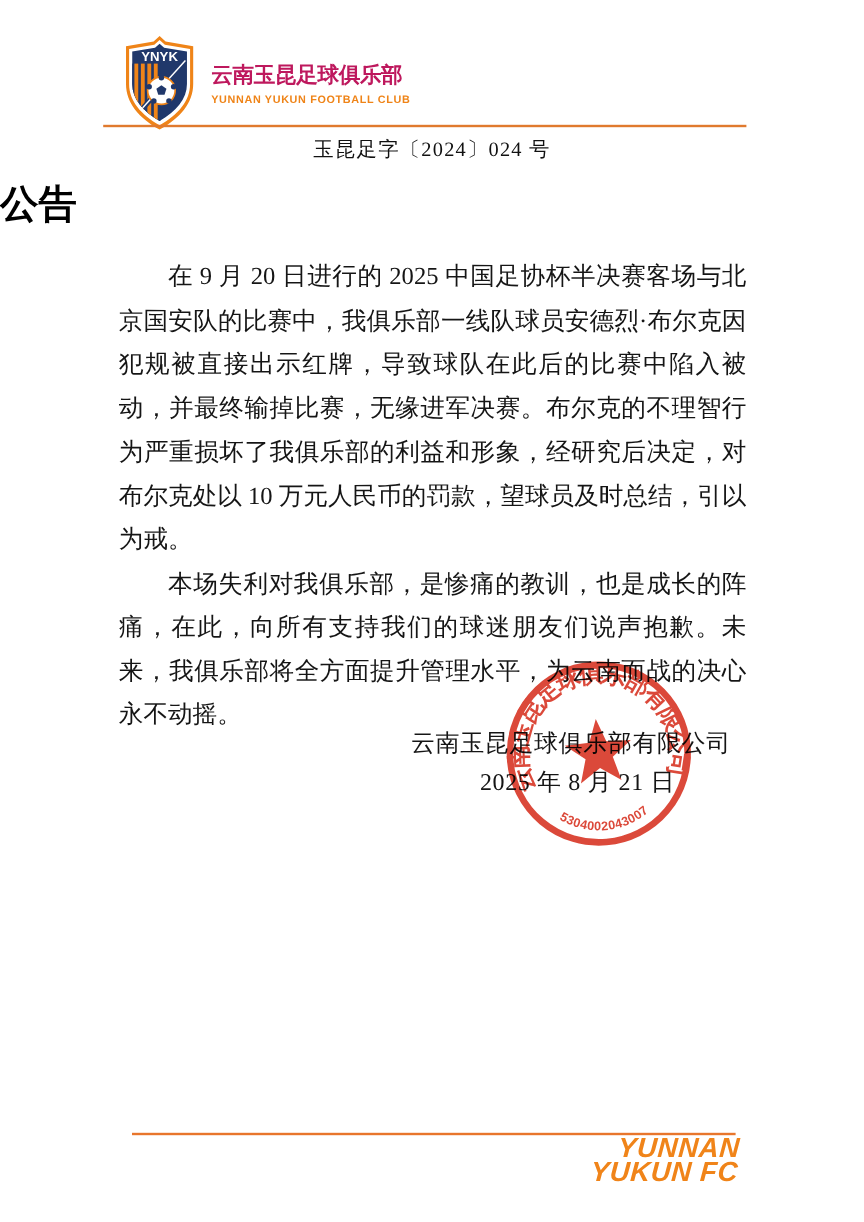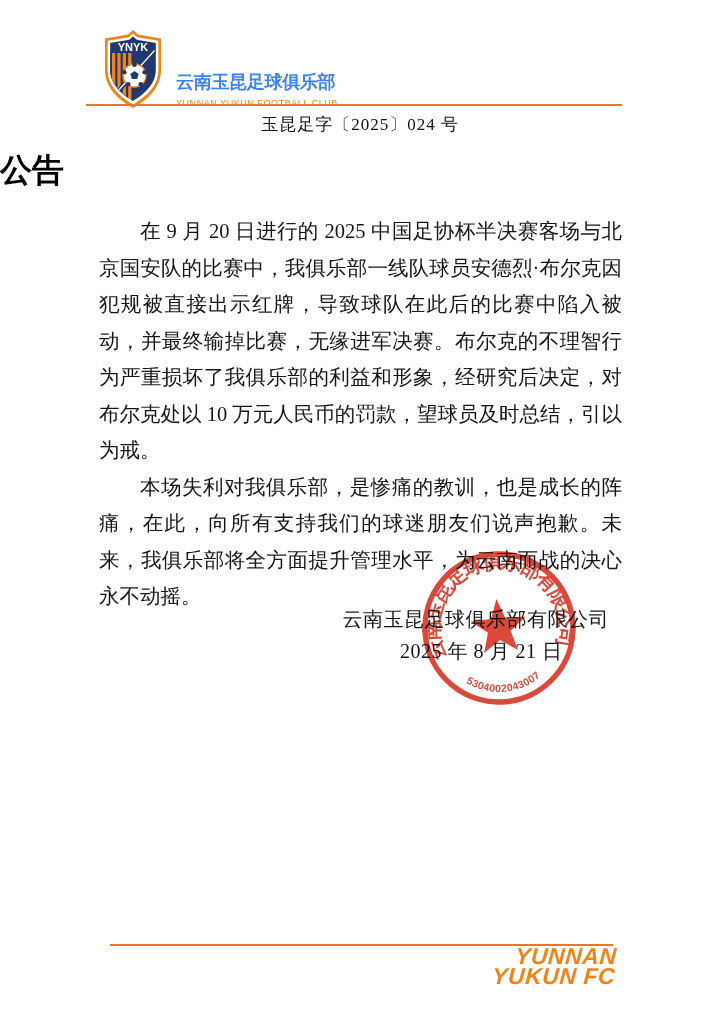--- a/index.html
+++ b/index.html
@@ -15,27 +15,26 @@
   }
 
   
   .logo-svg { position: absolute; left: 103px; top: 30px; width: 60px; height: 80px; }
   .club-names { position: absolute; left: 176px; top: 50px; }
   .club-name-cn {
     font-family: "Liberation Sans", "DejaVu Sans", sans-serif;
     font-weight: bold;
     font-size: 18px;
     letter-spacing: -0.3px;
-    color: #3b82f6;
-    white-space: nowrap;
-    margin-top: 20px;
+    color: #be185d;
+    white-space: nowrap;
   }
   .club-name-en {
     font-family: "Liberation Sans", "DejaVu Sans", sans-serif;
-    font-weight: normal;
+    font-weight: bold;
     font-size: 9px;
     letter-spacing: 0.55px;
     color: #ef8418;
     margin-top: 4px;
     white-space: nowrap;
   }
   .header-divider {
     position: absolute;
     left: 86px; top: 104px;
     width: 536px; height: 2px;
@@ -160,21 +159,21 @@
         <circle cx="21.3" cy="42.2" r="2.3" fill="#20386b"></circle>
       </g>
     </svg>
 
     <div class="club-names">
       <div class="club-name-cn">云南玉昆足球俱乐部</div>
       <div class="club-name-en">YUNNAN YUKUN FOOTBALL CLUB</div>
     </div>
 
     <div class="header-divider"></div>
-    <div class="doc-number">玉昆足字〔2025〕024 号</div>
+    <div class="doc-number">玉昆足字〔2024〕024 号</div>
   </div>
 
   <div class="doc-title">公告</div>
 
   <div class="doc-body">
     <p>在 9 月 20 日进行的 2025 中国足协杯半决赛客场与北京国安队的比赛中，我俱乐部一线队球员安德烈·布尔克因犯规被直接出示红牌，导致球队在此后的比赛中陷入被动，并最终输掉比赛，无缘进军决赛。布尔克的不理智行为严重损坏了我俱乐部的利益和形象，经研究后决定，对布尔克处以 10 万元人民币的罚款，望球员及时总结，引以为戒。</p>
     <p>本场失利对我俱乐部，是惨痛的教训，也是成长的阵痛，在此，向所有支持我们的球迷朋友们说声抱歉。未来，我俱乐部将全方面提升管理水平，为云南而战的决心永不动摇。</p>
   </div>
 
   <div class="sig-company">云南玉昆足球俱乐部有限公司</div>

